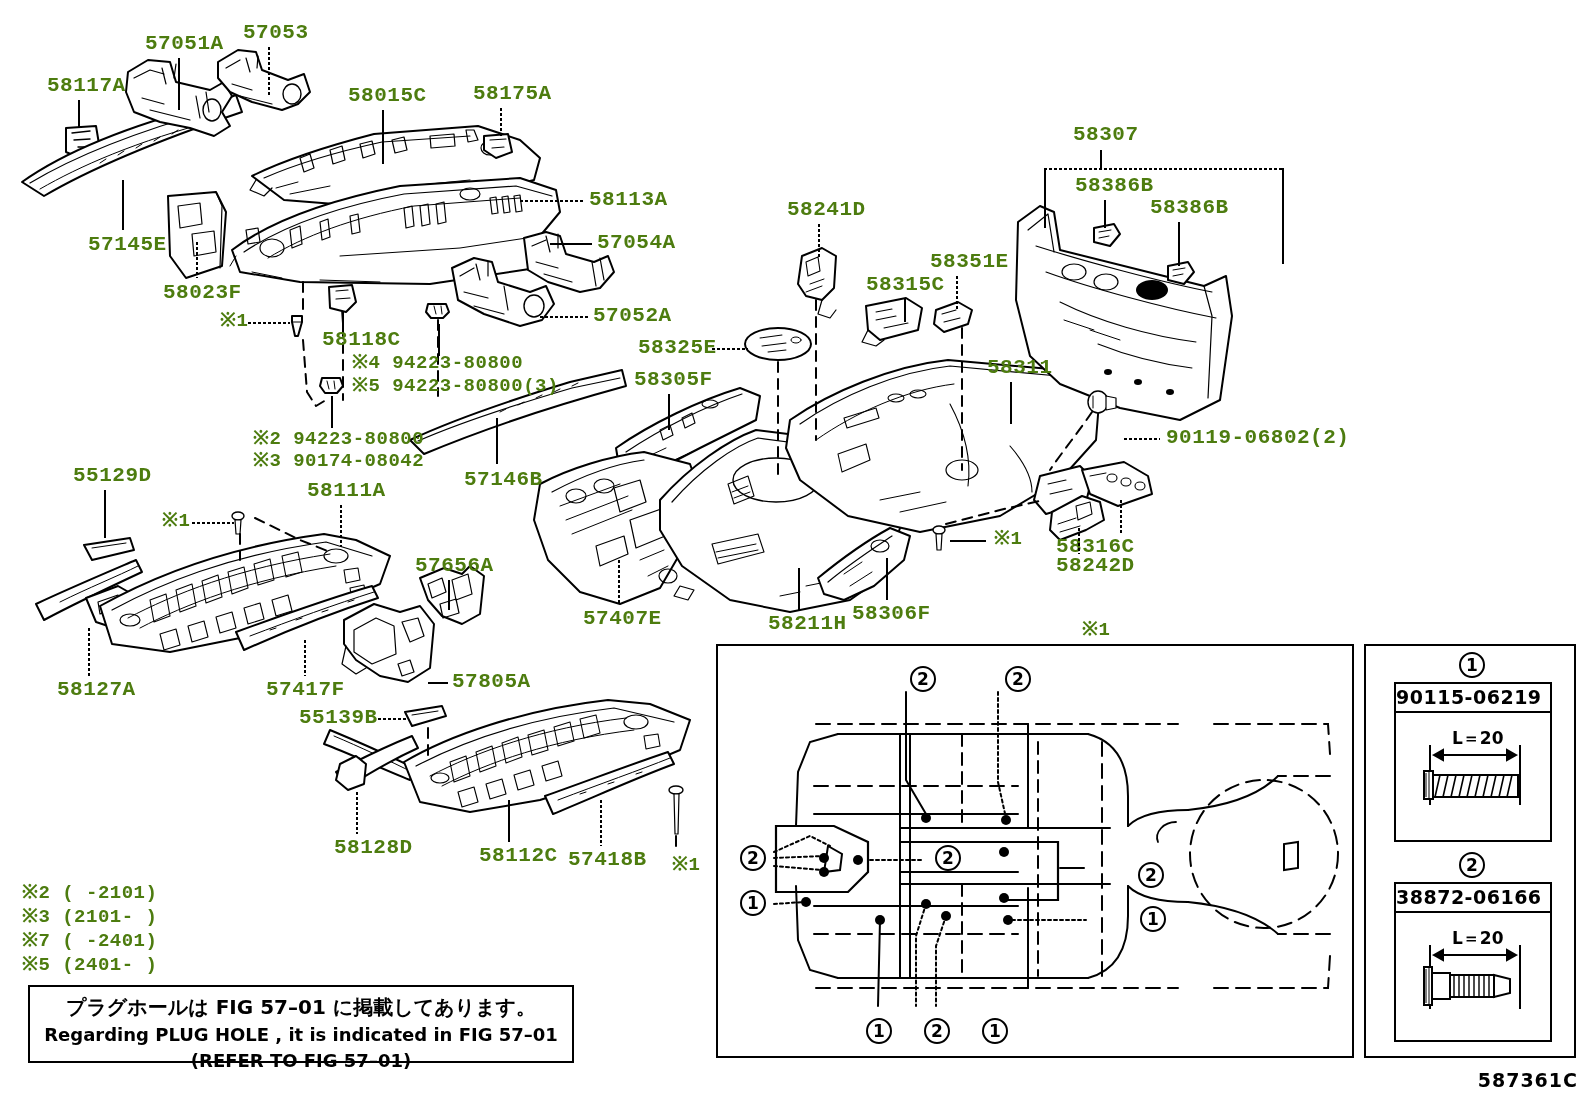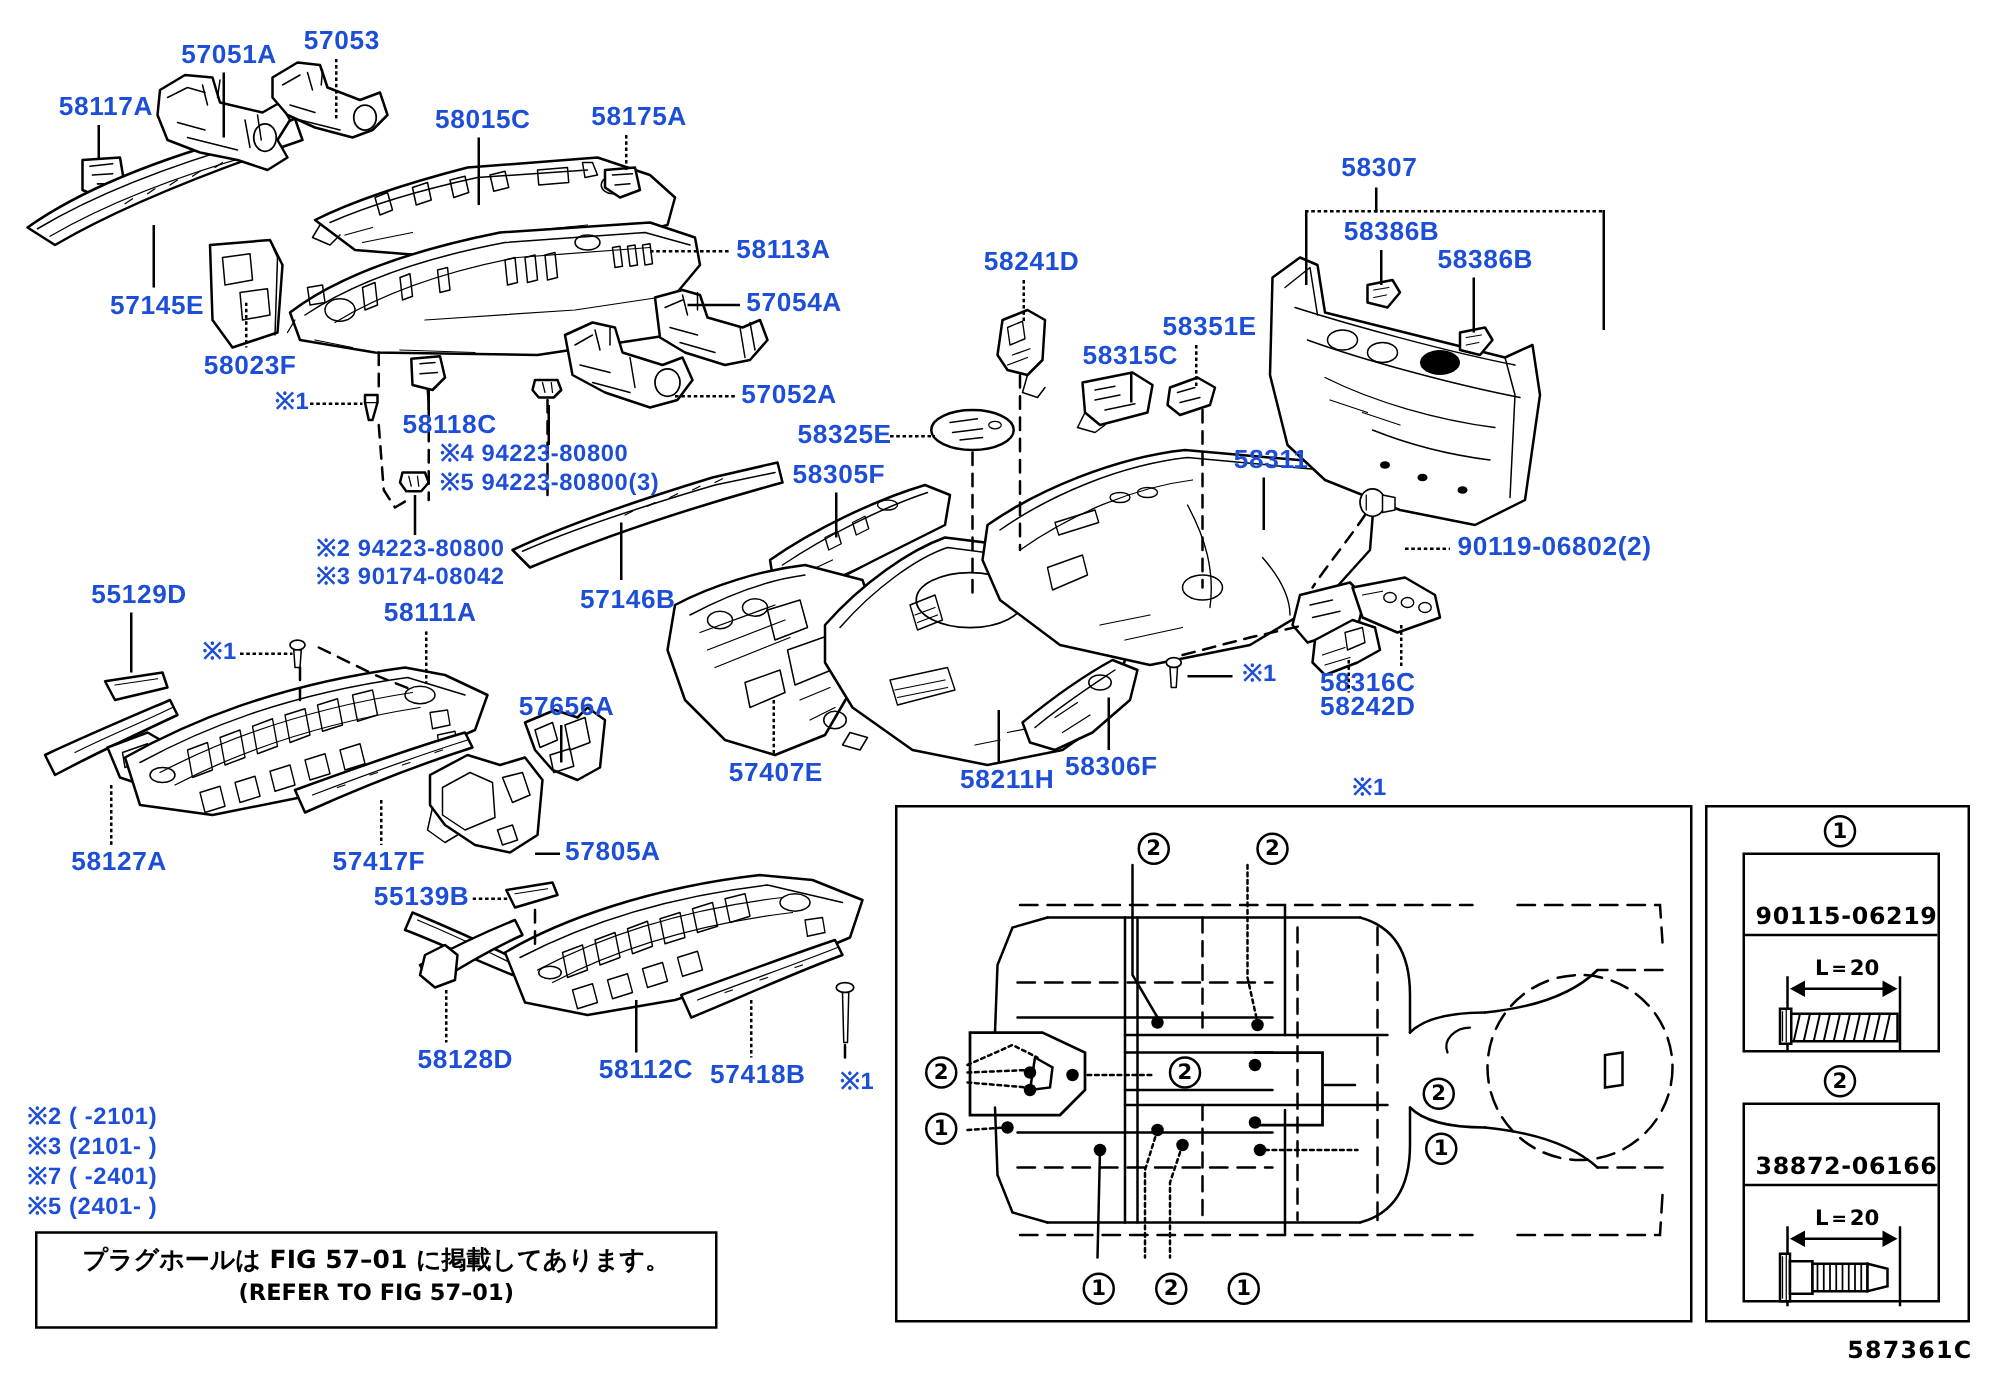--- a/index.html
+++ b/index.html
@@ -2,23 +2,23 @@
 <html><head>
 <meta charset="utf-8">
 <style>
   html,body{margin:0;padding:0;background:#ffffff;}
   body{width:1592px;height:1099px;position:relative;overflow:hidden;
        font-family:"DejaVu Sans",sans-serif;color:#000;}
 
   #stage{position:absolute;left:0;top:0;width:1592px;height:1099px;}
 
   
-  .lbl{position:absolute;font-family:Liberation Sans, sans-serif;
+  .lbl{position:absolute;font-family:Liberation Mono, monospace;
        font-weight:bold;font-size:21px;letter-spacing:.5px;
-       white-space:nowrap;color:#1d4ed8;line-height:1;}
+       white-space:nowrap;color:#4d7c0f;line-height:1;}
   .lbl.sm{font-size:19px;}
   .lbl.note{font-weight:bold;font-size:19px;}
 
   
   .ll{position:absolute;background:#000;}
   .ll.v{width:2px;}
   .ll.h{height:2px;}
   .dotv{position:absolute;width:2px;
         background-image:linear-gradient(to bottom,#000 55%,transparent 55%);
         background-size:2px 5px;}
@@ -31,22 +31,22 @@
            box-sizing:border-box;text-align:center;
            padding-top:6px;}
   #notebox .ln{font-weight:bold;font-size:19px;line-height:1.45;white-space:nowrap;}
   #notebox .ln.jp{font-size:20px;}
   #notebox .ln.en{font-size:18px;}
 
   
   #inset{position:absolute;border:2px solid #000;box-sizing:border-box;background:#fff;}
   #boltpanel{position:absolute;border:2px solid #000;box-sizing:border-box;background:#fff;}
   .boltcard{position:absolute;border:2px solid #000;box-sizing:border-box;background:#fff;}
-  .boltcard .bhead{border-bottom:2px solid #000;text-align:right;
-      font-weight:bold;font-size:19px;padding:2px 0 3px;letter-spacing:.5px;margin-top:36px;}
+  .boltcard .bhead{border-bottom:2px solid #000;text-align:left;
+      font-weight:bold;font-size:19px;padding:2px 0 3px;letter-spacing:.5px;}
   .circnum{position:absolute;border:2px solid #000;border-radius:50%;
       width:26px;height:26px;line-height:23px;text-align:center;
       font-weight:bold;font-size:17px;background:#fff;box-sizing:border-box;}
   .llab{position:absolute;font-weight:bold;font-size:17px;white-space:nowrap;}
 
   #figcode{position:absolute;right:14px;bottom:8px;
            font-weight:bold;font-size:19px;letter-spacing:1px;}
 
   svg.art{position:absolute;left:0;top:0;pointer-events:none;}
 </style>
@@ -592,20 +592,21 @@
 
   <div class="ll h" style="left:950px;top:540px;width:36px"></div>
 
   <div class="lbl note" style="left:22px;top:884px">※2 (      -2101)</div>
   <div class="lbl note" style="left:22px;top:908px">※3 (2101-      )</div>
   <div class="lbl note" style="left:22px;top:932px">※7 (      -2401)</div>
   <div class="lbl note" style="left:22px;top:956px">※5 (2401-      )</div>
 
   <div id="notebox" style="left:28px;top:985px;width:546px;height:78px">
     <div class="ln jp">プラグホールは FIG 57–01 に掲載してあります。</div>
+    <div class="ln en">Regarding  PLUG  HOLE , it is indicated in  FIG  57–01</div>
     <div class="ln en">(REFER  TO  FIG  57–01)</div>
   </div>
 
   <div id="inset" style="left:716px;top:644px;width:638px;height:414px">
 
     <svg width="634" height="410" viewBox="0 0 634 410" fill="none" stroke="#000" stroke-width="2" stroke-linecap="round">
 
       <g stroke-dasharray="14 8" stroke-width="2">
         <path d="M98 78 L460 78"></path>
         <path d="M98 342 L460 342"></path>

